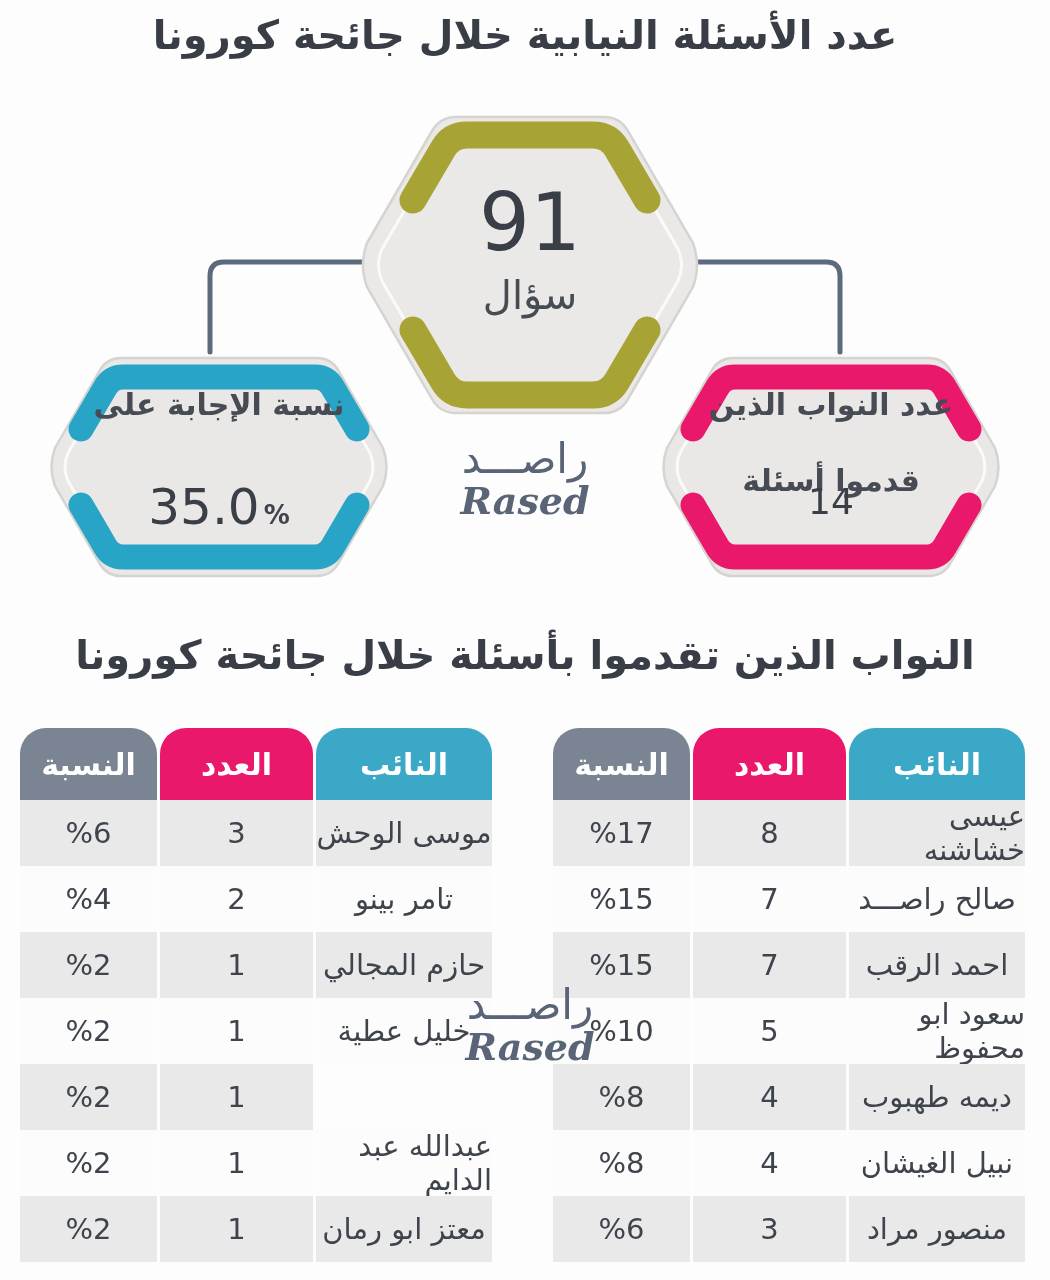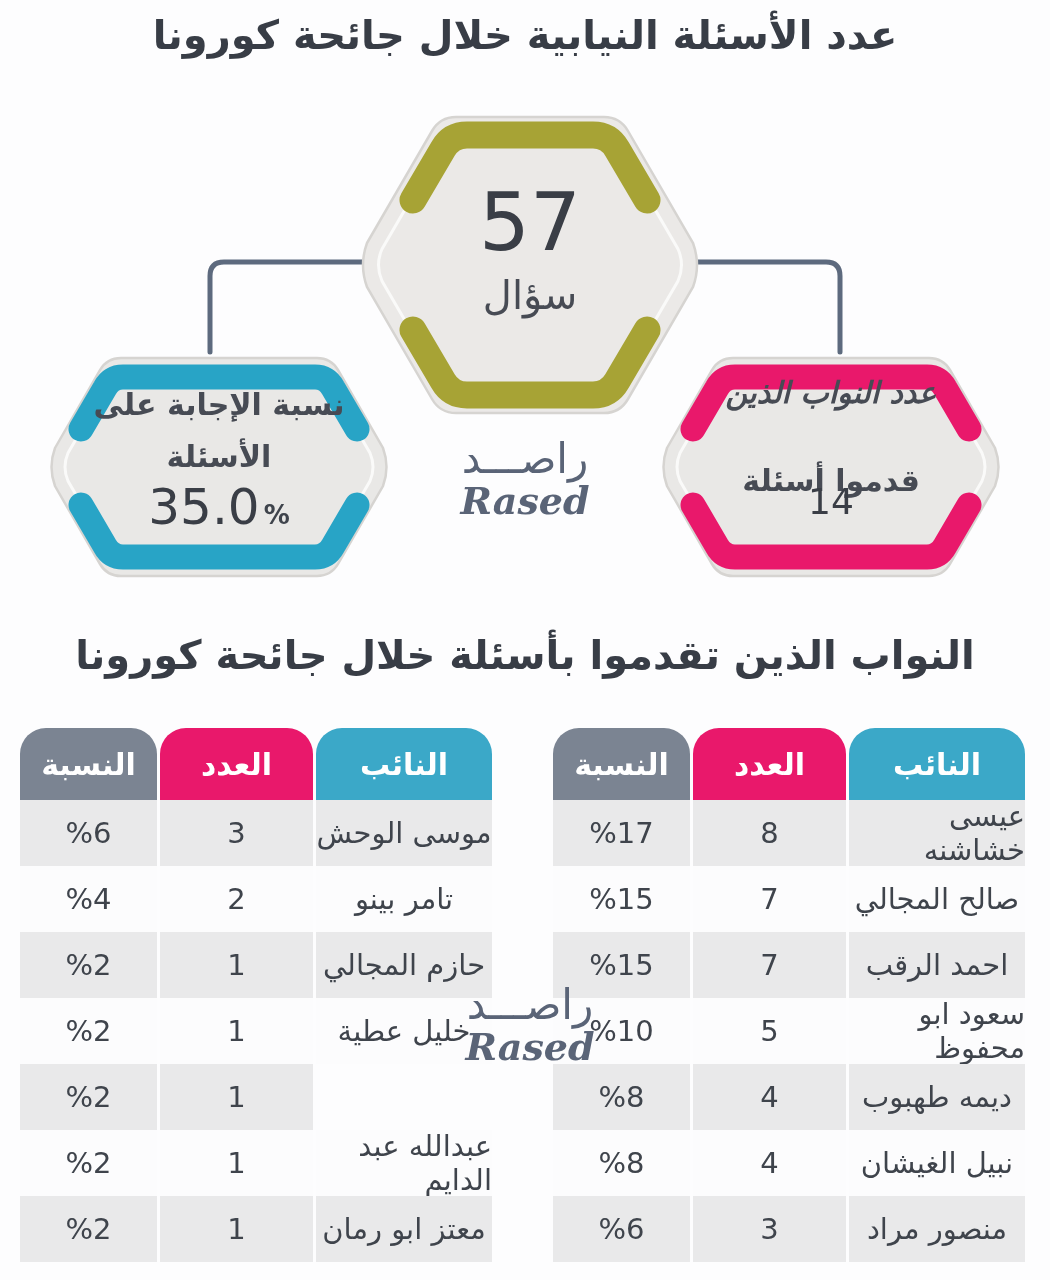--- a/index.html
+++ b/index.html
@@ -67,31 +67,30 @@
     </g>
 
     <g transform="translate(652,257)">
       <path class="hexfill side" d="M 15 101 L 60 23 Q 67 11 81 11 L 277 11 Q 291 11 298 23 L 343 101 Q 350 120 343 139 L 298 217 Q 291 229 277 229 L 81 229 Q 67 229 60 217 L 15 139 Q 8 120 15 101 Z"></path>
       <path class="hexinner" d="M 28 106 L 68 37 Q 74 26 86 26 L 272 26 Q 284 26 290 37 L 330 106 Q 336 120 330 134 L 290 203 Q 284 214 272 214 L 86 214 Q 74 214 68 203 L 28 134 Q 22 120 28 106 Z"></path>
       <path class="bracket" stroke-width="25" d="M 41 82 L 65 41 Q 71 30 83 30 L 275 30 Q 287 30 293 41 L 317 82" stroke="#e9186b"></path>
       <path class="bracket" stroke-width="25" d="M 41 158 L 65 199 Q 71 210 83 210 L 275 210 Q 287 210 293 199 L 317 158" stroke="#e9186b"></path>
     </g>
   </svg>
 
-  <div class="hx-text v-big" style="left:350px; top:183px; width:360px;">57</div>
+  <div class="hx-text v-big" style="left:350px; top:183px; width:360px;">91</div>
   <div class="hx-text hx-line" style="left:40px; top:388px; width:358px;" dir="rtl">نسبة الإجابة على</div>
 
   <div class="hx-text" style="left:350px; top:272px; width:360px; font-size:40px;" dir="rtl">سؤال</div>
-  <div class="hx-text hx-line" style="left:40px; top:440px; width:358px;" dir="rtl">الأسئلة</div>
   <div class="hx-text valrow" style="left:40px; top:482px; width:358px;">
     <span class="v-mid" style="font-size:50px;">35.0</span>
     <span class="pct-sign">%</span>
   </div>
 
-  <div class="hx-text hx-line" style="left:652px; top:376px; width:358px;font-style:italic;" dir="rtl">عدد النواب الذين</div>
+  <div class="hx-text hx-line" style="left:652px; top:388px; width:358px;" dir="rtl">عدد النواب الذين</div>
   <div class="hx-text hx-line" style="left:652px; top:464px; width:358px;" dir="rtl">قدموا أسئلة</div>
   <div class="hx-text v-mid" style="left:652px; top:484px; width:358px;">14</div>
 
   <div class="wm" style="left:425px; top:438px;">
     <div class="wm-ar">راصـــد</div>
     <div class="wm-en">Rased</div>
   </div>
 
   <div class="title title2" dir="rtl">النواب الذين تقدموا بأسئلة خلال جائحة كورونا</div>
 
@@ -143,21 +142,21 @@
         <div class="th col2" dir="rtl" style="background: rgb(59, 168, 200);">النائب</div>
       </div>
       <div class="trow odd">
         <div class="td col0">%17</div>
         <div class="td col1">8</div>
         <div class="td col2" dir="rtl">عيسى خشاشنه</div>
       </div>
       <div class="trow even">
         <div class="td col0">%15</div>
         <div class="td col1">7</div>
-        <div class="td col2" dir="rtl">صالح المجالي</div>
+        <div class="td col2" dir="rtl">صالح راصـــد</div>
       </div>
       <div class="trow odd">
         <div class="td col0">%15</div>
         <div class="td col1">7</div>
         <div class="td col2" dir="rtl">احمد الرقب</div>
       </div>
       <div class="trow even">
         <div class="td col0">%10</div>
         <div class="td col1">5</div>
         <div class="td col2" dir="rtl">سعود ابو محفوظ</div>

